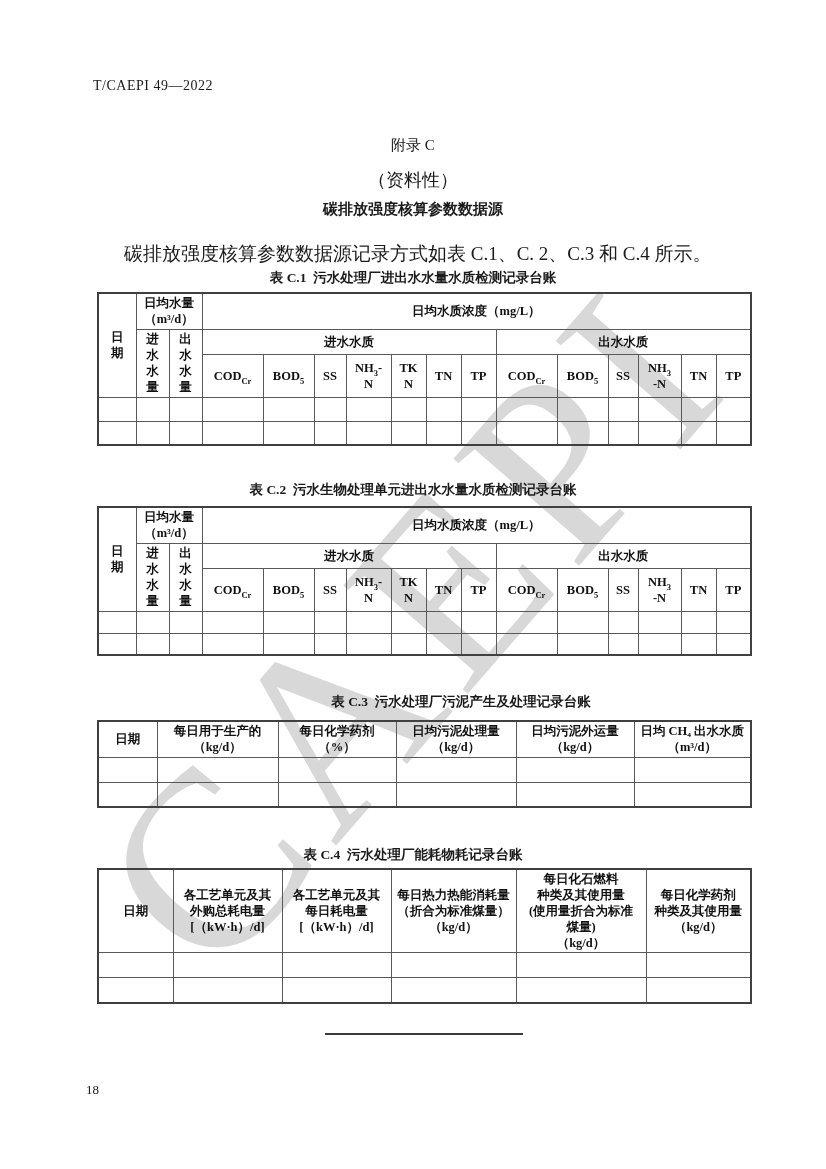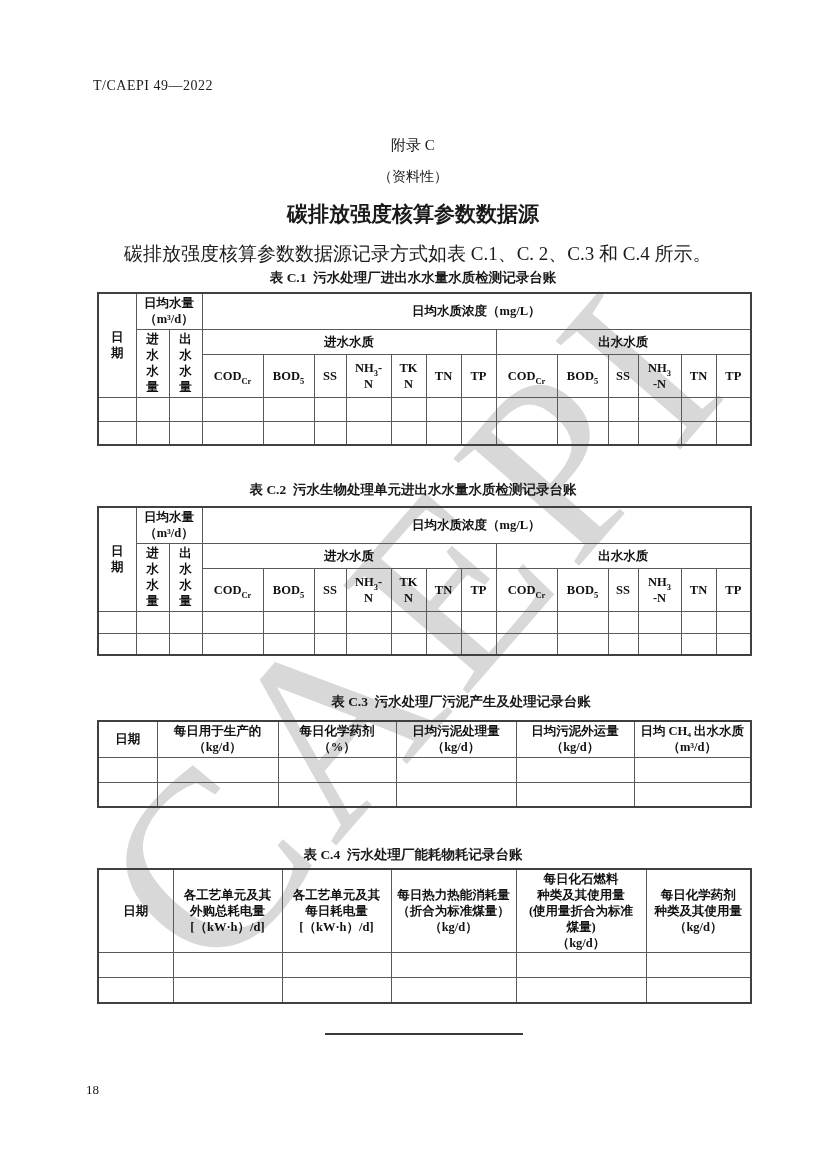--- a/index.html
+++ b/index.html
@@ -13,22 +13,22 @@
     transform:translate(-50%,-50%) rotate(-49deg);
     font-family:"Liberation Serif","DejaVu Serif",serif;
     font-size:252px;letter-spacing:14px;color:#d8d8d8;
     white-space:nowrap;pointer-events:none;user-select:none;
   }
   .content{position:relative;z-index:1;}
   .abs{position:absolute;}
   .doc-code{left:93px;top:78px;font-size:14px;letter-spacing:0.5px;}
   .center-line{left:0;width:826px;text-align:center;}
   .h-annex{top:136px;font-size:15px;}
-  .h-informative{top:168px;font-size:14px;}
-  .h-title{top:200px;font-size:21px;font-weight:bold;}
+  .h-informative{top:168px;font-size:18px;}
+  .h-title{top:200px;font-size:15px;font-weight:bold;}
   .intro{left:124px;top:235px;font-size:19px;margin-top:6px;}
   .tcaption{font-weight:bold;font-size:13.5px;white-space:pre-wrap;}
   .cap-c1{top:269px;}
   .cap-c2{top:481px;}
   .cap-c3{top:693px;margin-left:48px;}
   .cap-c4{top:846px;}
 
   table.tbl{
     border-collapse:collapse;table-layout:fixed;width:653px;left:97px;
     background:transparent;border:2px solid #404040;

